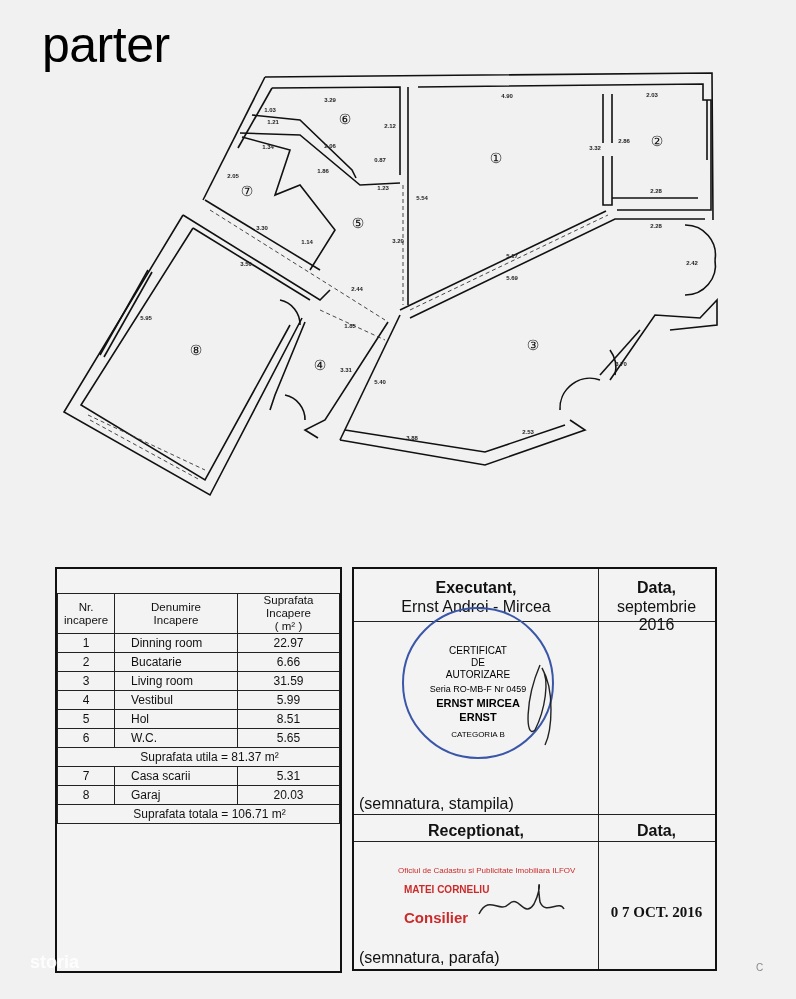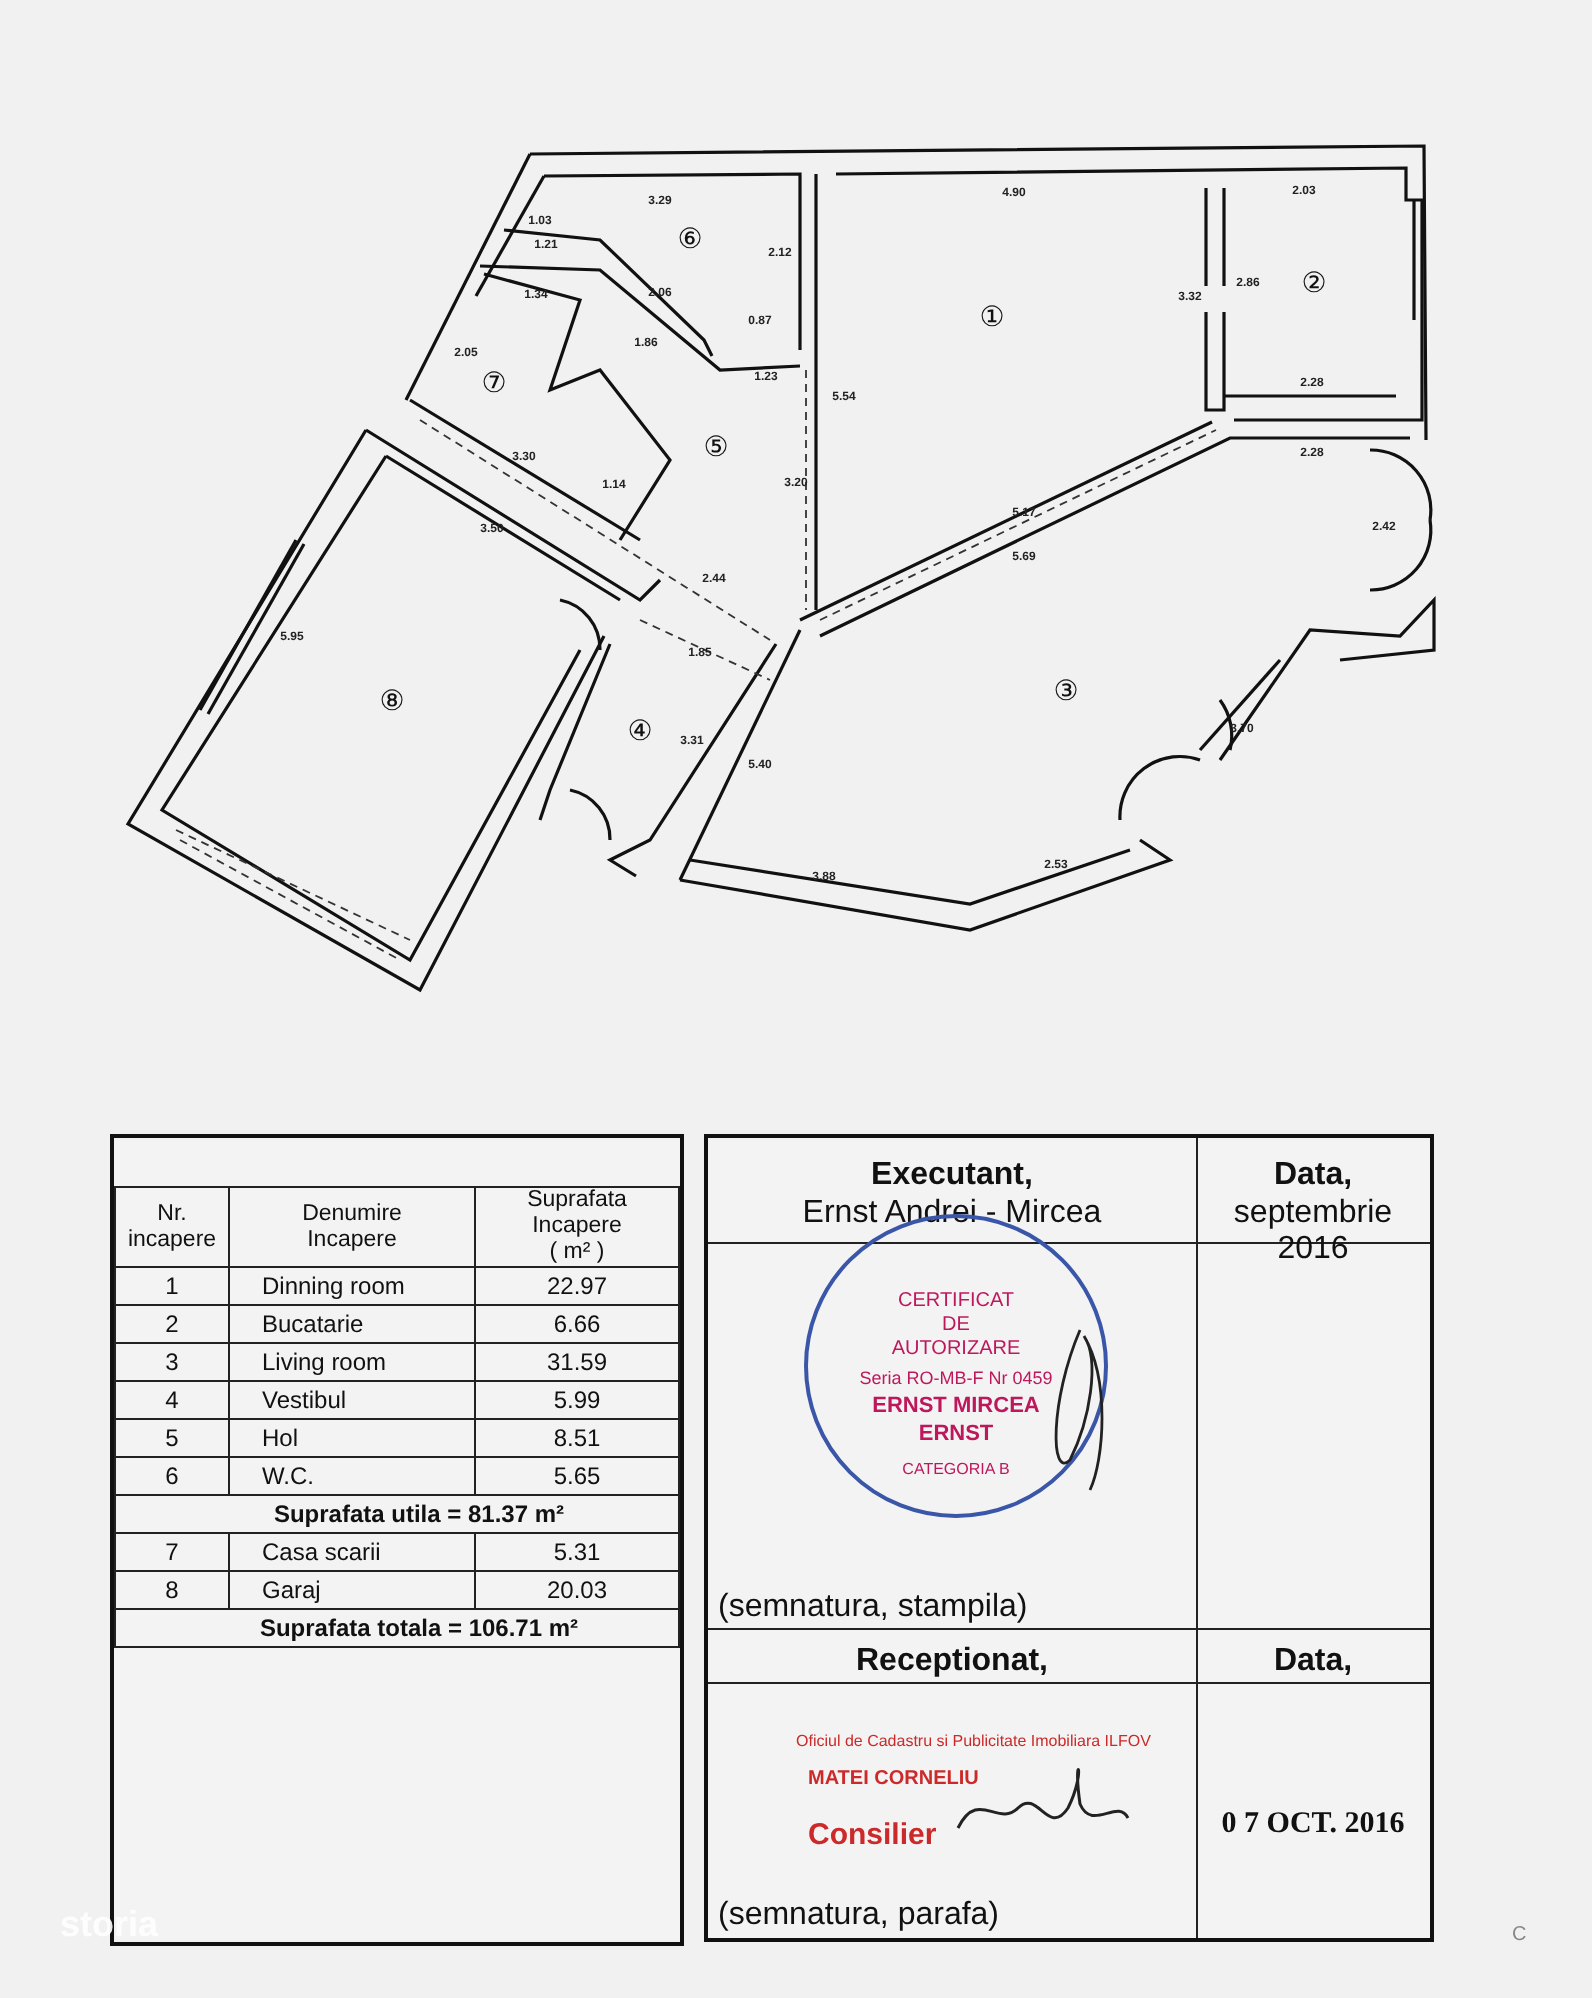--- a/index.html
+++ b/index.html
@@ -9,36 +9,37 @@
     .plan svg{position:absolute;left:0;top:0;}
     .dim{font-family:"Liberation Sans",sans-serif;font-size:6px;font-weight:700;fill:#222;}
     table{border-collapse:collapse;}
     .rooms{position:absolute;left:55px;top:567px;width:283px;height:402px;border:2px solid #111;background:#f3f3f3;}
     .rooms table{width:100%;margin-top:24px;}
     .rooms td,.rooms th{border:1.3px solid #222;font-size:12px;height:18px;padding:0 2px;}
     .rooms th{font-weight:400;font-size:11.5px;line-height:13px;height:34px;}
     .rooms td.c{text-align:center;}
     .rooms td.n{padding-left:16px;}
     .rooms td.v{text-align:center;}
-    .rooms td.sum{text-align:center;font-weight:700;padding-left:24px;}
+    .rooms td.sum{text-align:center;font-weight:400;padding-left:24px;}
     .sig{position:absolute;left:352px;top:567px;width:361px;height:400px;border:2px solid #111;background:#f3f3f3;}
     .sig .col{position:absolute;top:0;bottom:0;left:244px;border-left:1.5px solid #222;}
     .sig .hline{position:absolute;left:0;right:0;border-top:1.5px solid #222;}
     .sig .txt{position:absolute;font-size:16px;text-align:center;}
     .b{font-weight:700;}
-    .stamp{position:absolute;left:402px;top:607px;width:148px;height:148px;border:2px solid #3a56a8;border-radius:50%;color:#be185d;}
+    .stamp{position:absolute;left:402px;top:607px;width:148px;height:148px;border:2px solid #3a56a8;border-radius:50%;color:#000000;}
     .stamp .in{position:absolute;left:0;right:0;text-align:center;font-size:10px;line-height:12px;}
     .red{color:#cc2a2a;}
     .watermark{position:absolute;left:30px;top:952px;font-size:18px;font-weight:700;color:#fff;opacity:.9;}
     .corner{position:absolute;left:756px;top:962px;font-size:10px;color:#888;}
   </style>
 </head>
 <body>
 
 <div class="title">
+  <div>parter</div>
 </div>
 
 <div class="plan">
   <svg width="796" height="540" viewBox="0 0 796 540">
     <g fill="none" stroke="#111" stroke-width="1.6">
 
       <polyline points="265,77 712,73 713,220"></polyline>
       <polyline points="272,88 400,87 400,175"></polyline>
       <polyline points="408,87 408,305"></polyline>
       <polyline points="418,87 703,84 703,100 711,100 711,210 617,210"></polyline>

